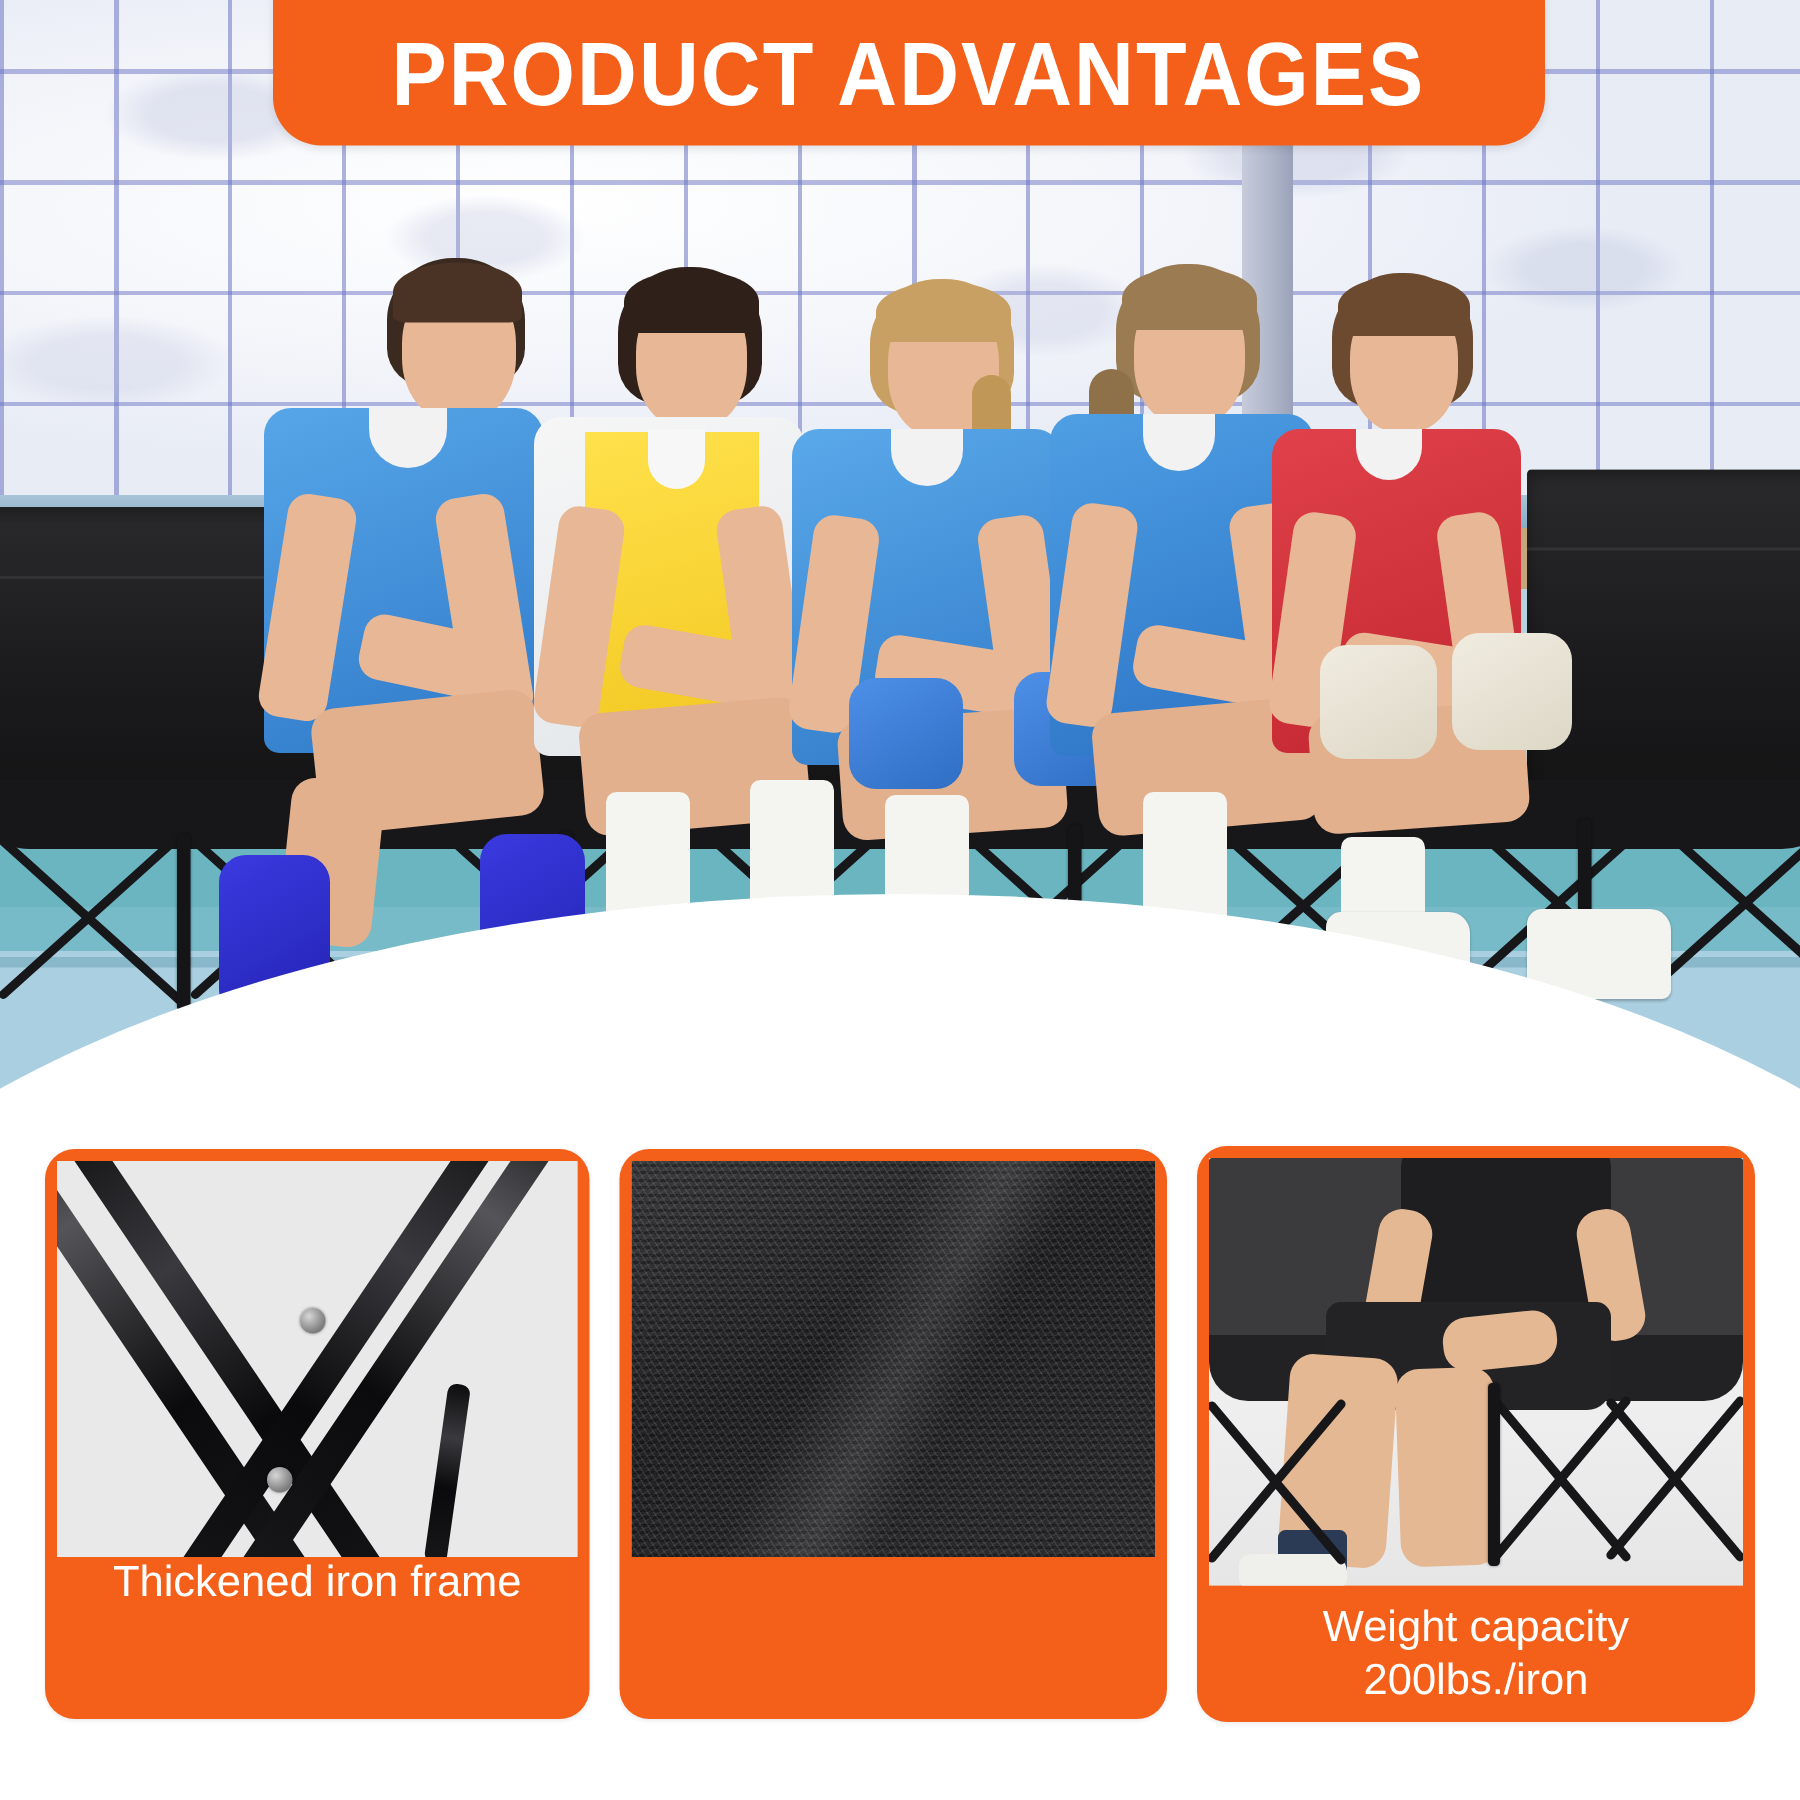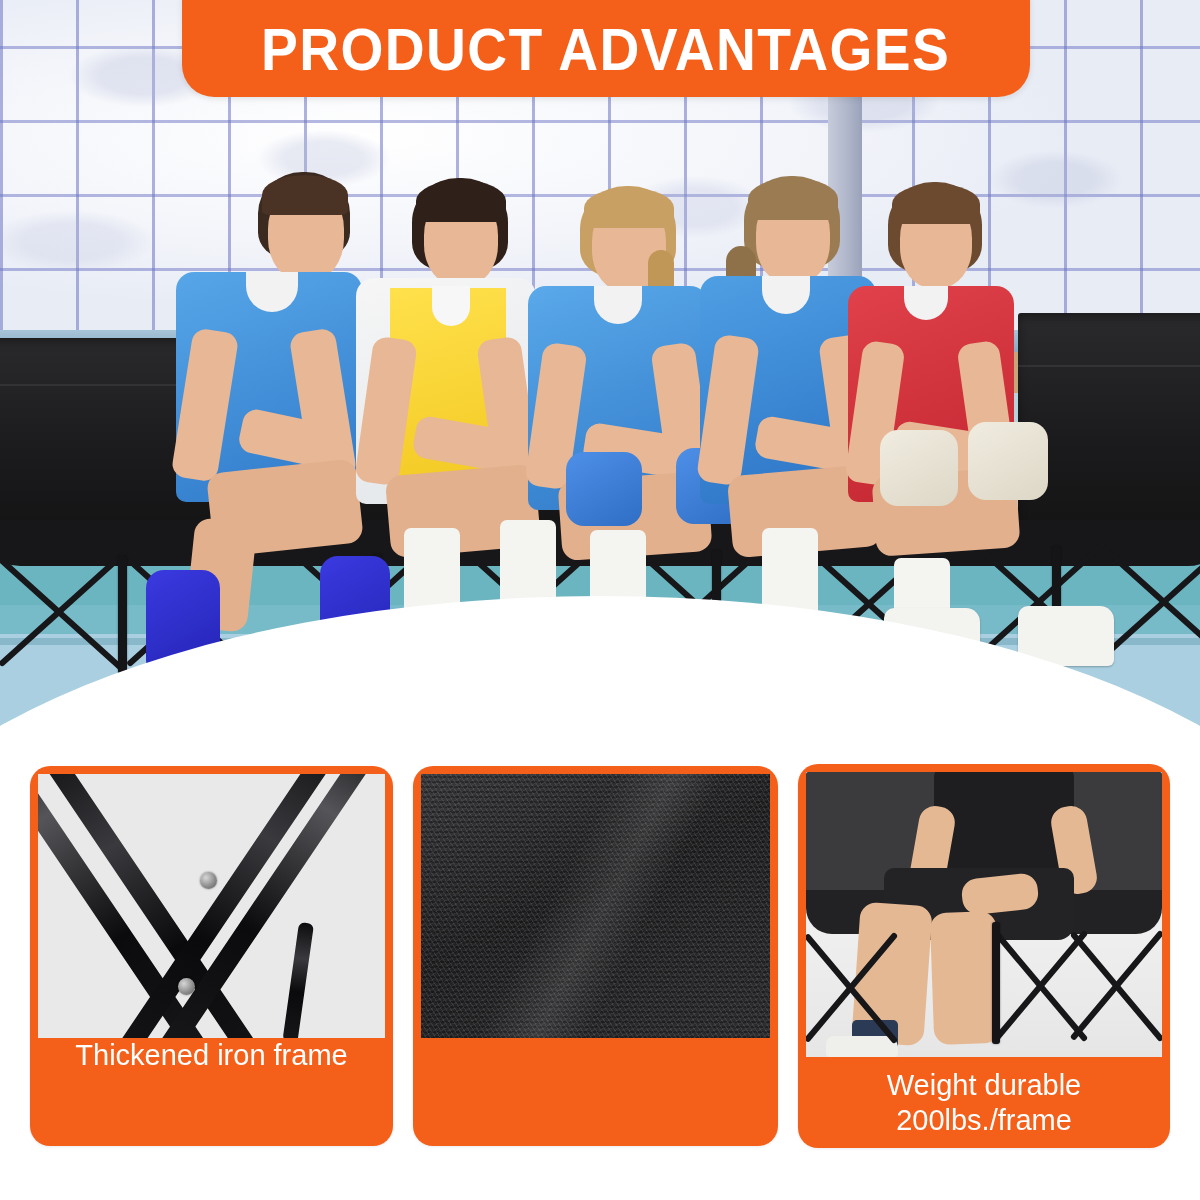--- a/index.html
+++ b/index.html
@@ -339,19 +339,19 @@
           <i style="width:140px;transform:rotate(50deg);"></i>
             <i style="width:140px;transform:translateY(106px) rotate(-50deg);"></i>
         </div>
         <div class="xleg" style="left:266px;top:158px;width:96px;height:112px;">
           <i style="width:140px;transform:rotate(50deg);"></i>
             <i style="width:140px;transform:translateY(106px) rotate(-50deg);"></i>
         </div>
         <div class="leg" style="left:186px;top:150px;width:8px;height:122px;"></div>
       </div>
       <div class="panel-cap" style="height:91px;">
-        <span>Weight durable</span>
-        <span>200lbs./frame</span>
+        <span>Weight capacity</span>
+        <span>200lbs./iron</span>
       </div>
     </div>
 
   </div>
 </div>
 
 </body></html>

